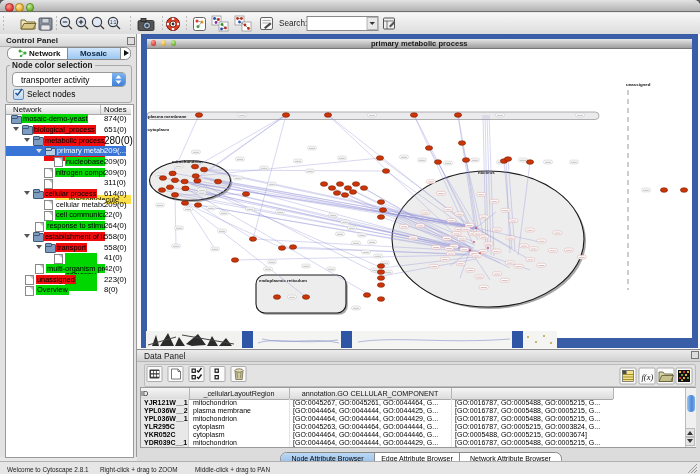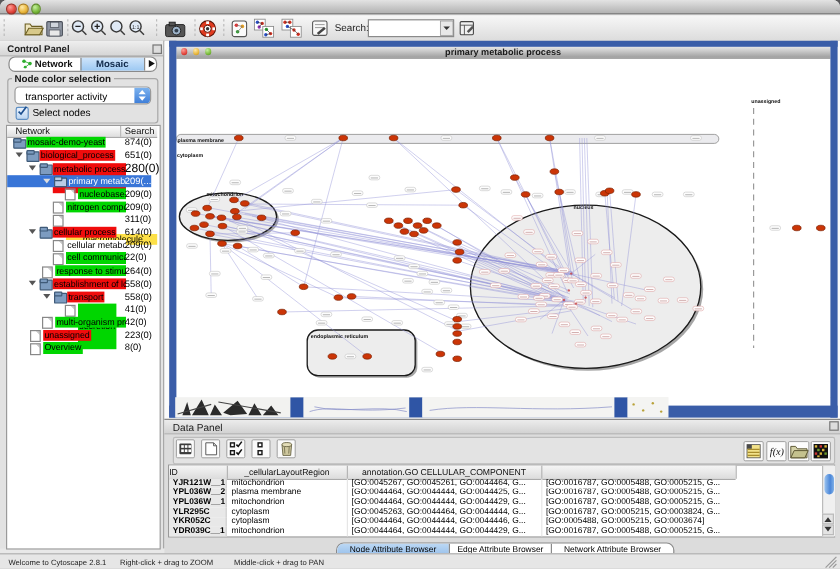--- a/index.html
+++ b/index.html
@@ -164,21 +164,21 @@
 <div class="abs" style="left:13px;top:89px;width:9px;height:9px;background:linear-gradient(#eaf2fc,#bcd6f2);border:1px solid #5e8fc4;border-radius:2px"></div>
 <svg class="abs" style="left:12px;top:86px" width="14" height="14">
       <path d="M3.5 7 L5.5 9 L10 3" fill="none" stroke="#1c4f8f" stroke-width="1.4"></path>
     </svg>
 <div class="abs" style="left:27px;top:89px;font-size:8.4px;color:#000">Select nodes</div>
 
 <div class="abs" style="left:5px;top:104px;width:127px;height:352px;background:#fff;border:1px solid #9a9a9a"></div>
 <div class="abs" style="left:6px;top:105px;width:125px;height:8.5px;background:linear-gradient(#fdfdfd,#dedede);border-bottom:1px solid #aaa"></div>
 <div class="abs" style="left:100px;top:105px;width:1px;height:8.5px;background:#bbb"></div>
 <div class="abs" style="left:13px;top:105.3px;font-size:7.8px;color:#111">Network</div>
-<div class="abs" style="left:104px;top:105.3px;font-size:7.8px;color:#111">Search</div>
+<div class="abs" style="left:104px;top:105.3px;font-size:7.8px;color:#111">Nodes</div>
 <div style="position:absolute;left:11px;top:115.7px;width:9px;height:6.5px;background:#7d9cc0;border:0.5px solid #3f5a78;border-radius:1px"></div>
     <div style="position:absolute;left:11px;top:114.5px;width:4.5px;height:2px;background:#7d9cc0;border:0.5px solid #3f5a78;border-radius:1px"></div>
     <div style="position:absolute;left:22px;top:114.1px;height:9.4px;line-height:9.4px;background:#00d600;color:#000;font-size:7.4px;padding:0 1px;white-space:nowrap;overflow:hidden;max-width:81px">mosaic-demo-yeast</div>
     <div style="position:absolute;left:104px;top:114.1px;height:9.4px;line-height:9.4px;color:#000;font-size:7.8px;white-space:nowrap">874(0)</div>
     <div style="position:absolute;left:13px;top:127.2px;width:0;height:0;border-left:3.5px solid transparent;border-right:3.5px solid transparent;border-top:4.5px solid #555"></div>
     <div style="position:absolute;left:22px;top:126.4px;width:9px;height:6.5px;background:#7d9cc0;border:0.5px solid #3f5a78;border-radius:1px"></div>
     <div style="position:absolute;left:22px;top:125.2px;width:4.5px;height:2px;background:#7d9cc0;border:0.5px solid #3f5a78;border-radius:1px"></div>
     <div style="position:absolute;left:33px;top:124.8px;height:9.4px;line-height:9.4px;background:#f00c0c;color:#000;font-size:7.4px;padding:0 1px;white-space:nowrap;overflow:hidden;max-width:70px">biological_process</div>
     <div style="position:absolute;left:104px;top:124.8px;height:9.4px;line-height:9.4px;color:#000;font-size:7.8px;white-space:nowrap">651(0)</div>
     <div style="position:absolute;left:24px;top:137.9px;width:0;height:0;border-left:3.5px solid transparent;border-right:3.5px solid transparent;border-top:4.5px solid #555"></div>

